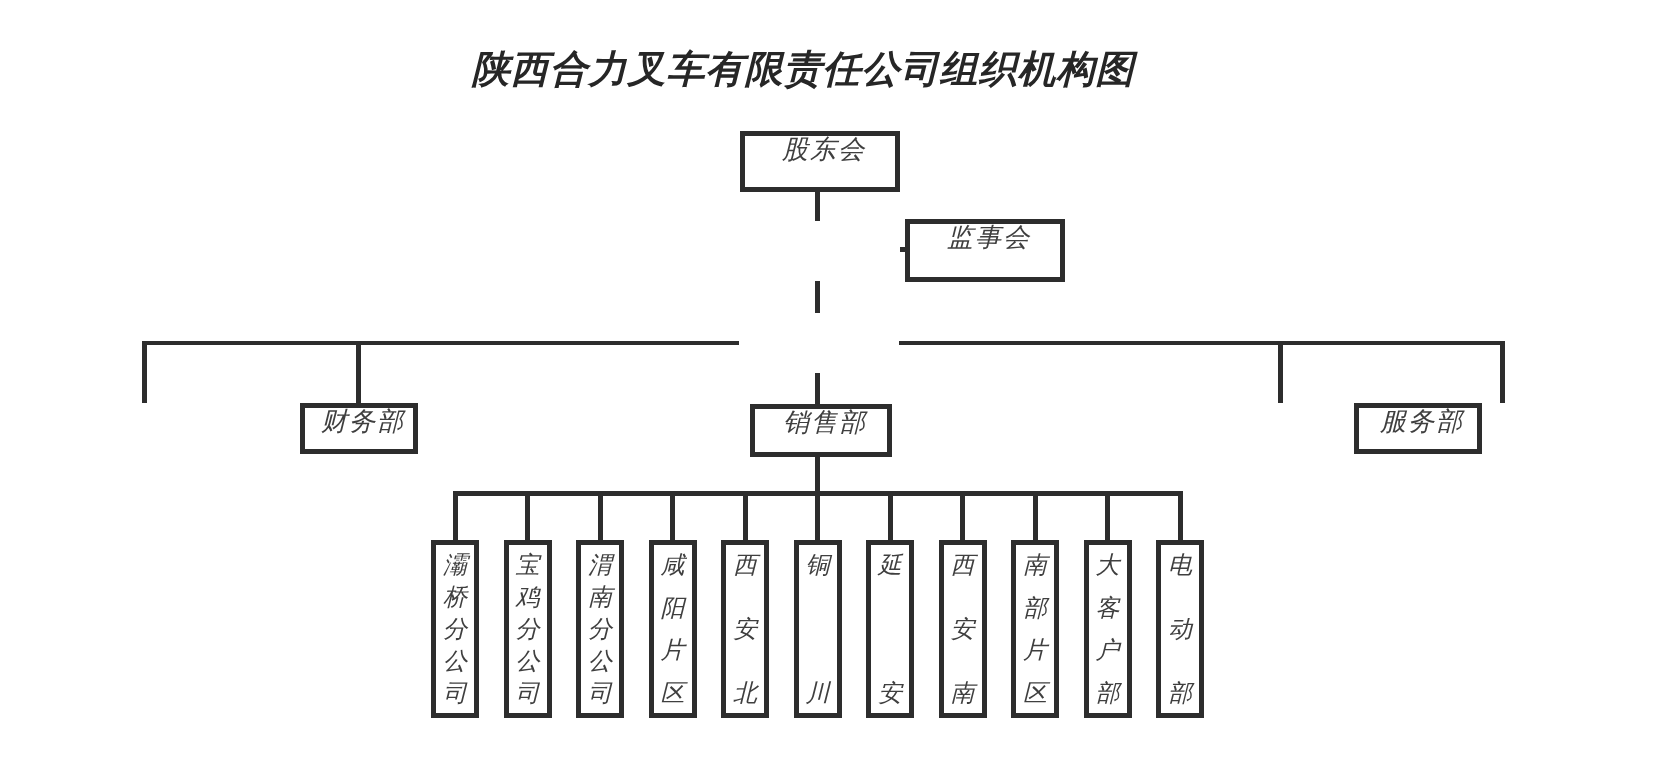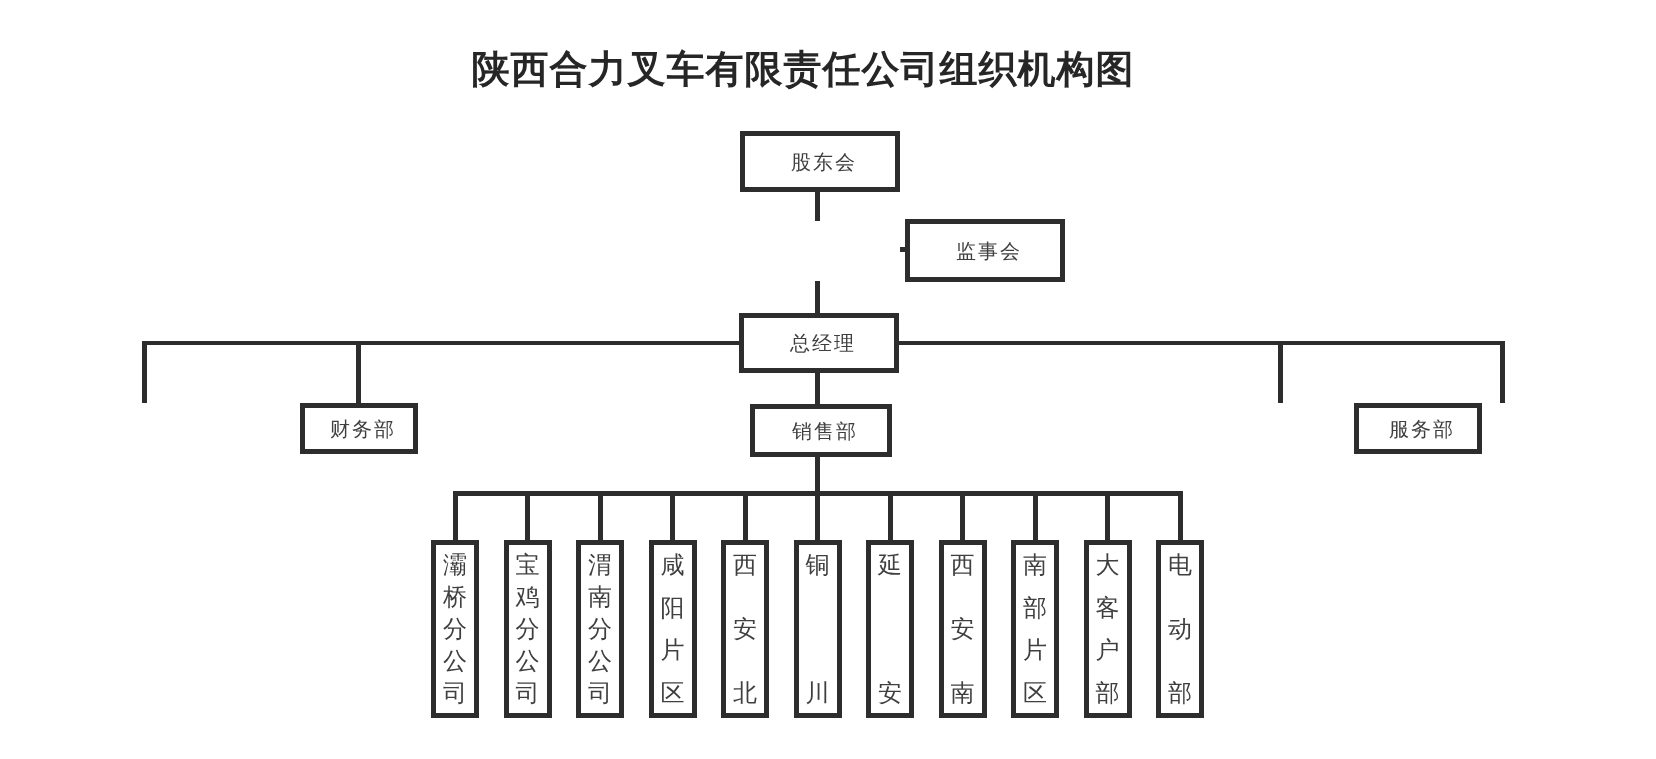--- a/index.html
+++ b/index.html
@@ -1,29 +1,29 @@
 <!DOCTYPE html>
 <html style="--line: #2d2d2d; --text: #3f3f3f; --title: #262626; --bg: #ffffff;"><head>
 <meta charset="utf-8">
 <style>
   :root { --line:#2d2d2d; --text:#3f3f3f; --title:#262626; --bg:#ffffff; }
   html,body { margin:0; padding:0; background:var(--bg); }
   .canvas {
     position:relative; width:1569px; height:759px; background:var(--bg);
-    font-family:"DejaVu Serif","Liberation Serif",serif; overflow:hidden;
+    font-family:"DejaVu Serif","Liberation Serif",serif; overflow:hidden;font-style:italic;
   }
   .title {
     position:absolute; left:0; top:44px; width:1606px; margin:0;
     text-align:center; font-family:"DejaVu Sans","Liberation Sans",sans-serif;
     font-weight:bold; font-size:38px; letter-spacing:1px; color:var(--title);
   }
   .node {
     position:absolute; box-sizing:border-box; border:5px solid var(--line);
-    background:#fff; display:flex; align-items:center; justify-content:center;
-    font-size:20px; color:var(--text); letter-spacing:2px; line-height:1;padding-left:8px;
+    background:#fff; display:flex; justify-content:center;
+    font-size:26px; color:var(--text); letter-spacing:2px; line-height:1;padding-left:8px;
   }
   .line { position:absolute; background:var(--line); }
   .unit-row { position:absolute; left:431px; top:540px; height:178px; display:flex; gap:24.5px; }
   .unit {
     position:relative; box-sizing:border-box; width:48px; height:178px;
     border:5px solid var(--line); background:#fff; display:flex;
   }
   .unit .drop {
     position:absolute; left:calc(50% - 2.5px); top:-49px; width:5px; height:49px;
     background:var(--line);
@@ -53,23 +53,20 @@
   <div class="line" style="left:1500px;top:341px;width:5px;height:62px"></div>
   <div class="line" style="left:815px;top:373px;width:5px;height:31px"></div>
   <div class="line" style="left:815px;top:457px;width:5px;height:34px"></div>
   <div class="line" style="left:453px;top:491px;width:730px;height:5px"></div>
 
   <div class="node" style="left:740px;top:131px;width:160px;height:61px">
     <span>股东会</span>
   </div>
   <div class="node" style="left:905px;top:219px;width:160px;height:63px">
     <span>监事会</span>
-  </div>
-  <div class="node" style="left:739px;top:313px;width:160px;height:60px">
-    <span>总经理</span>
   </div>
   <div class="node" style="left:300px;top:403px;width:118px;height:51px">
     <span>财务部</span>
   </div>
   <div class="node" style="left:750px;top:404px;width:142px;height:53px">
     <span>销售部</span>
   </div>
   <div class="node" style="left:1354px;top:403px;width:128px;height:51px">
     <span>服务部</span>
   </div>

